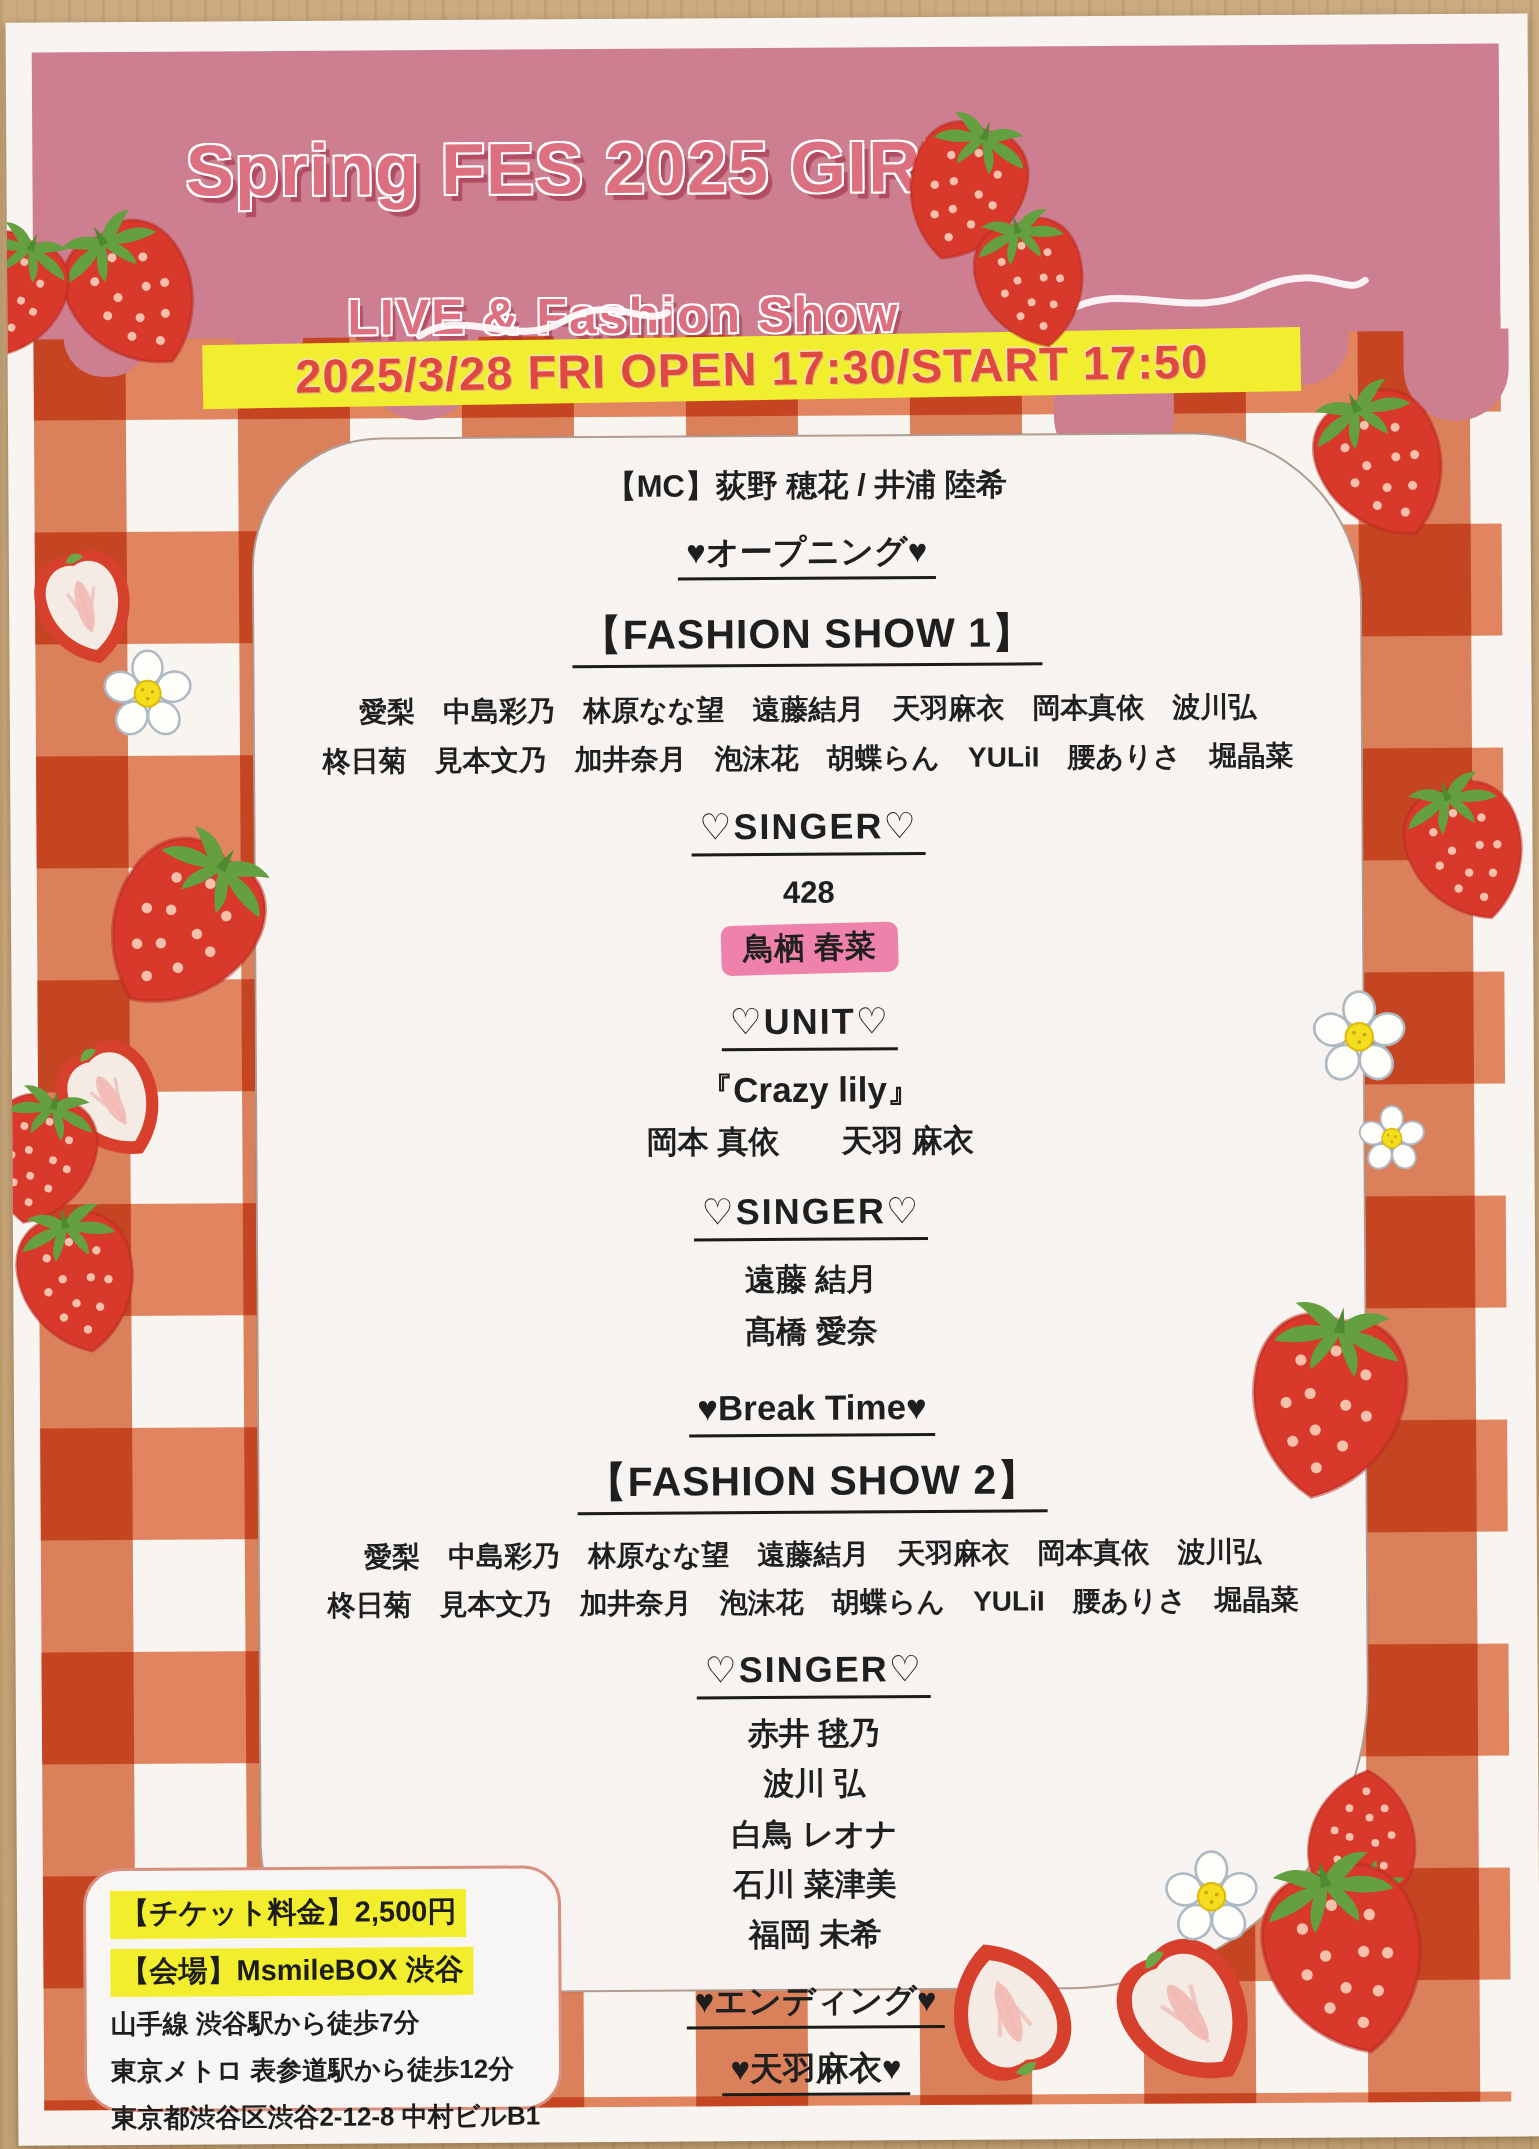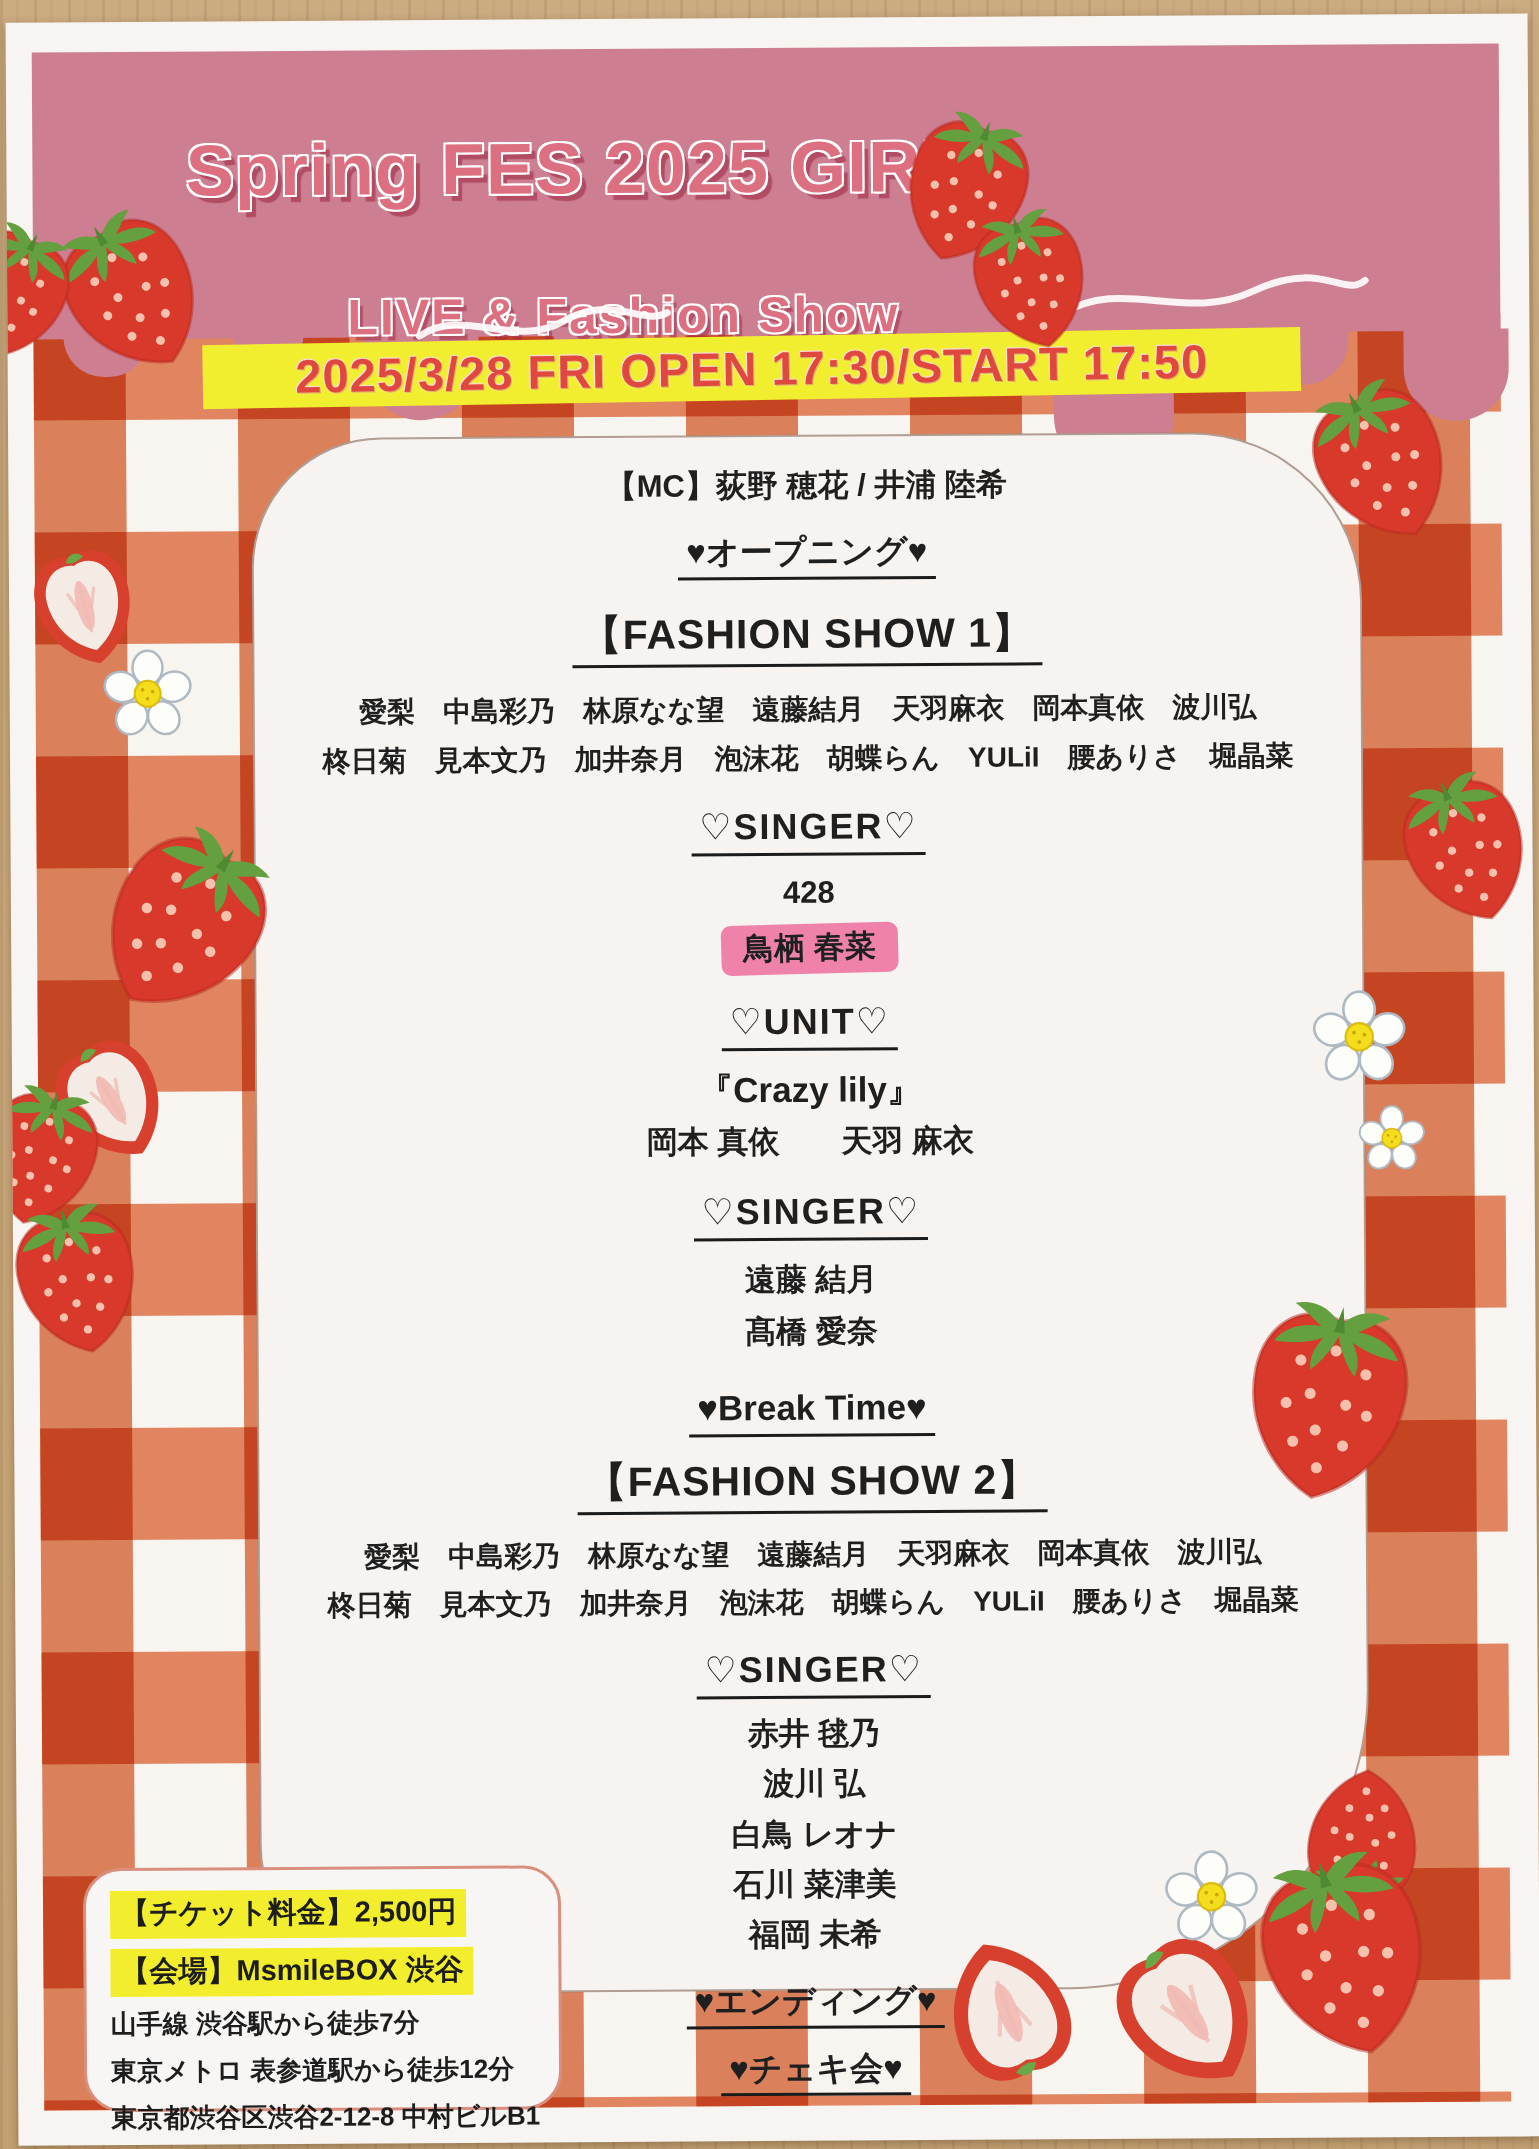--- a/index.html
+++ b/index.html
@@ -154,21 +154,21 @@
       <div style="margin-top:20px;" class="big"><span class="u">【FASHION SHOW 2】</span></div>
       <div style="margin-top:24px;" class="nm">愛梨　中島彩乃　林原なな望　遠藤結月　天羽麻衣　岡本真依　波川弘</div>
       <div style="margin-top:15px;" class="nm">柊日菊　見本文乃　加井奈月　泡沫花　胡蝶らん　YULiI　腰ありさ　堀晶菜</div>
       <div style="margin-top:28px;" class="eng"><span class="u">♡SINGER♡</span></div>
       <div style="margin-top:16px;" class="nm2">赤井 毬乃</div>
       <div style="margin-top:13px;" class="nm2">波川 弘</div>
       <div style="margin-top:13px;" class="nm2">白鳥 レオナ</div>
       <div style="margin-top:13px;" class="nm2">石川 菜津美</div>
       <div style="margin-top:13px;" class="nm2">福岡 未希</div>
       <div style="margin-top:28px;" class="sec"><span class="u">♥エンディング♥</span></div>
-      <div style="margin-top:20px;" class="sec"><span class="u">♥チェキ会♥</span></div>
+      <div style="margin-top:20px;" class="sec"><span class="u">♥天羽麻衣♥</span></div>
     </div>
 
     <div class="infobox">
       <div class="row"><span class="hly">【チケット料金】2,500円</span></div>
       <div class="row"><span class="hly">【会場】MsmileBOX 渋谷</span></div>
       <div class="plain">山手線 渋谷駅から徒歩7分</div>
       <div class="plain">東京メトロ 表参道駅から徒歩12分</div>
       <div class="plain">東京都渋谷区渋谷2-12-8 中村ビルB1</div>
     </div>
 

